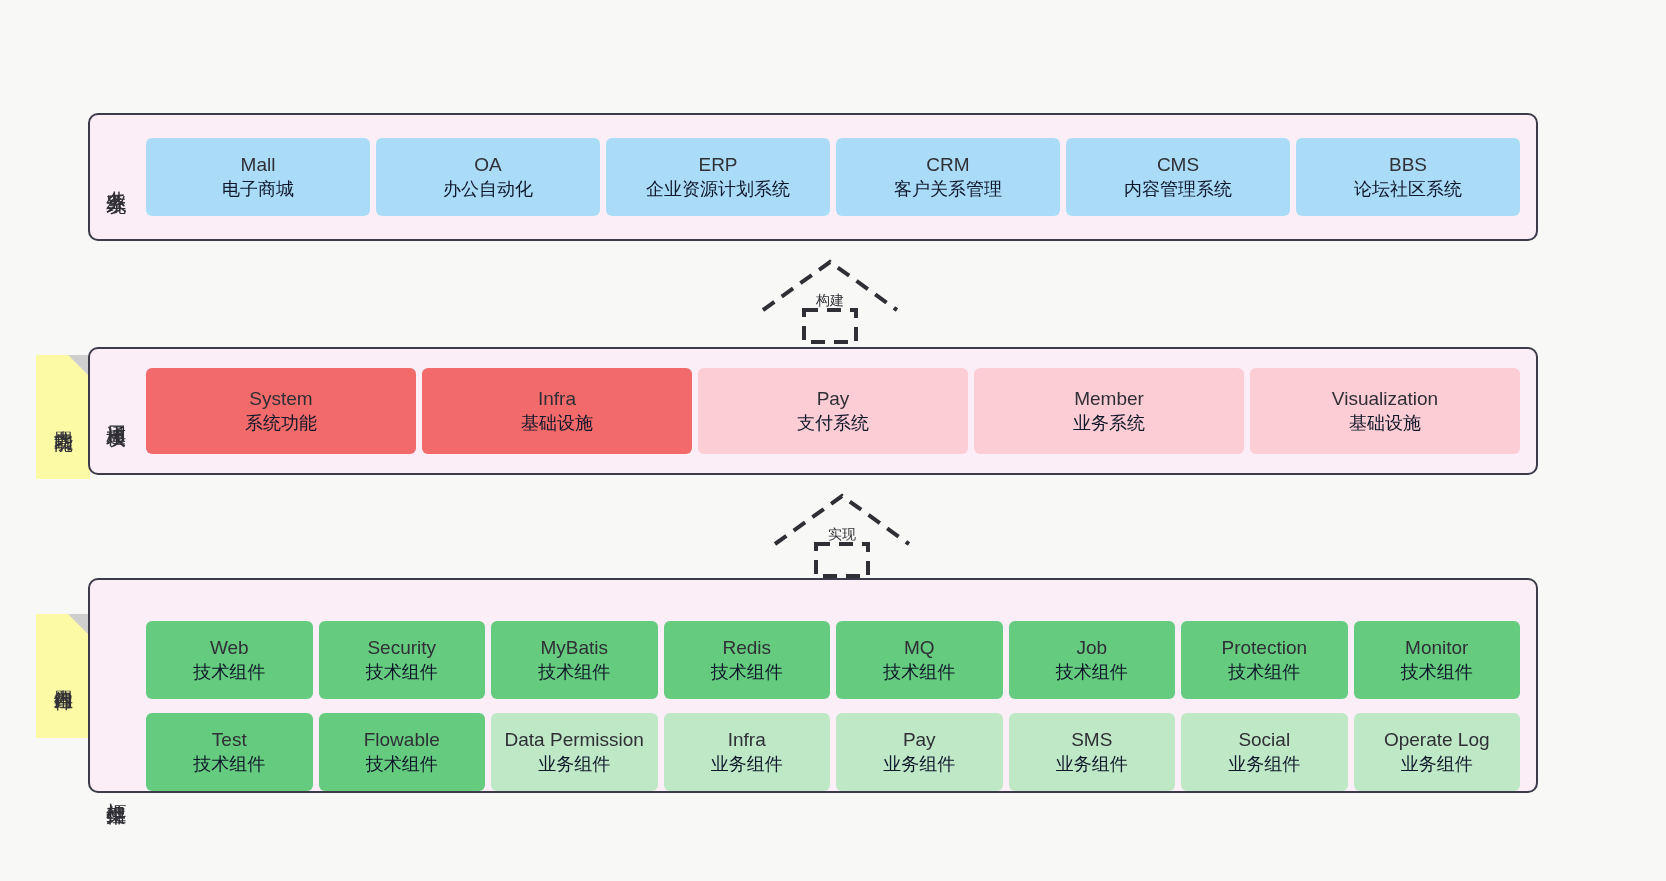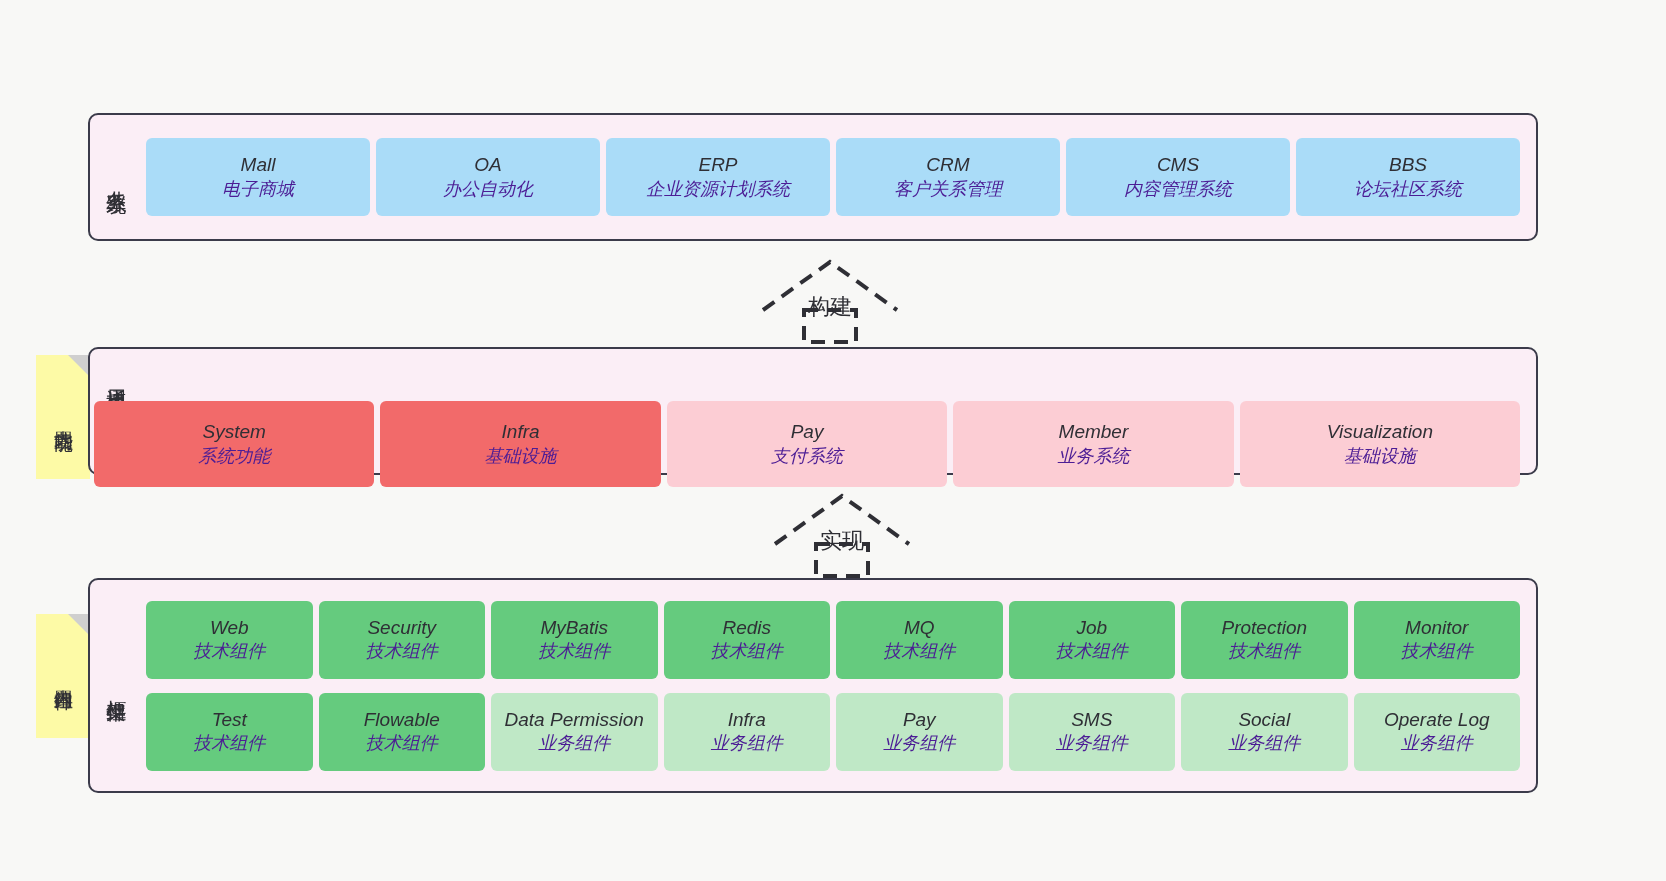--- a/index.html
+++ b/index.html
@@ -52,21 +52,20 @@
     display: flex;
     flex-direction: column;
     justify-content: center;
     gap: 14px;
     padding: 0 16px 0 4px;
   }
 
   .row {
     display: flex;
     gap: 6px;
-    font-style: italic;
   }
 
   
   .node {
     flex: 1 1 0;
     border-radius: 6px;
     display: flex;
     flex-direction: column;
     align-items: center;
     justify-content: center;
@@ -74,21 +73,21 @@
     box-sizing: border-box;
     padding: 4px 6px;
     line-height: 1.28;
   }
   .node .n-title {
     font-size: 19px;
     color: #2f2f35;
   }
   .node .n-sub {
     font-size: 18px;
-    color: #4c1d95;
+    color: #0f172a;
   }
 
   .h-biz { height: 78px; }
   .h-mod { height: 86px; }
   .h-fw  { height: 78px; }
 
   .c-blue      { background: #aadcf8; }
   .c-red       { background: #f26a6a; }
   .c-pink      { background: #fccdd4; }
   .c-green     { background: #65cb7e; }
@@ -124,21 +123,21 @@
   
   .connector {
     position: absolute;
   }
   .connector svg { display: block; }
   .connector .conn-label {
     position: absolute;
     left: 50%;
     transform: translateX(-50%);
     top: 34px;
-    font-size: 22px;
+    font-size: 14px;
     color: #2f2f35;
     background: transparent;
     padding: 0 2px;
     white-space: nowrap;
   }
 </style>
 </head>
 <body>
 
 <div class="canvas">
@@ -180,21 +179,21 @@
       <path d="M3 52 L70 4 L137 52" fill="none" stroke="#2f2f35" stroke-width="4" stroke-dasharray="14,9" stroke-linecap="butt"></path>
       <path d="M44 52 L96 52 L96 84 L44 84 Z" fill="none" stroke="#2f2f35" stroke-width="4" stroke-dasharray="14,9"></path>
     </svg>
     <div class="conn-label">构建</div>
   </div>
 
   <div class="sticky" style="left:36px; top:355px; width:54px; height:124px;">
     <span>内置功能</span>
   </div>
 
-  <div class="layer" style="left:88px; top:347px; width:1450px; height:128px;flex-direction:column;">
+  <div class="layer" style="left:88px; top:347px; width:1450px; height:128px;">
     <div class="layer-title">通用模块</div>
     <div class="layer-body">
       <div class="row">
         <div class="node c-red h-mod">
           <div class="n-title">System</div>
           <div class="n-sub">系统功能</div>
         </div>
         <div class="node c-red h-mod">
           <div class="n-title">Infra</div>
           <div class="n-sub">基础设施</div>
@@ -220,21 +219,21 @@
       <path d="M3 52 L70 4 L137 52" fill="none" stroke="#2f2f35" stroke-width="4" stroke-dasharray="14,9" stroke-linecap="butt"></path>
       <path d="M44 52 L96 52 L96 84 L44 84 Z" fill="none" stroke="#2f2f35" stroke-width="4" stroke-dasharray="14,9"></path>
     </svg>
     <div class="conn-label">实现</div>
   </div>
 
   <div class="sticky" style="left:36px; top:614px; width:54px; height:124px;">
     <span>内置组件</span>
   </div>
 
-  <div class="layer" style="left:88px; top:578px; width:1450px; height:215px;">
+  <div class="layer" style="left:88px; top:578px; width:1450px; height:215px;align-items:flex-end;">
     <div class="layer-title">框架组件</div>
     <div class="layer-body">
 
       <div class="row">
         <div class="node c-green h-fw">
           <div class="n-title">Web</div>
           <div class="n-sub">技术组件</div>
         </div>
         <div class="node c-green h-fw">
           <div class="n-title">Security</div>

